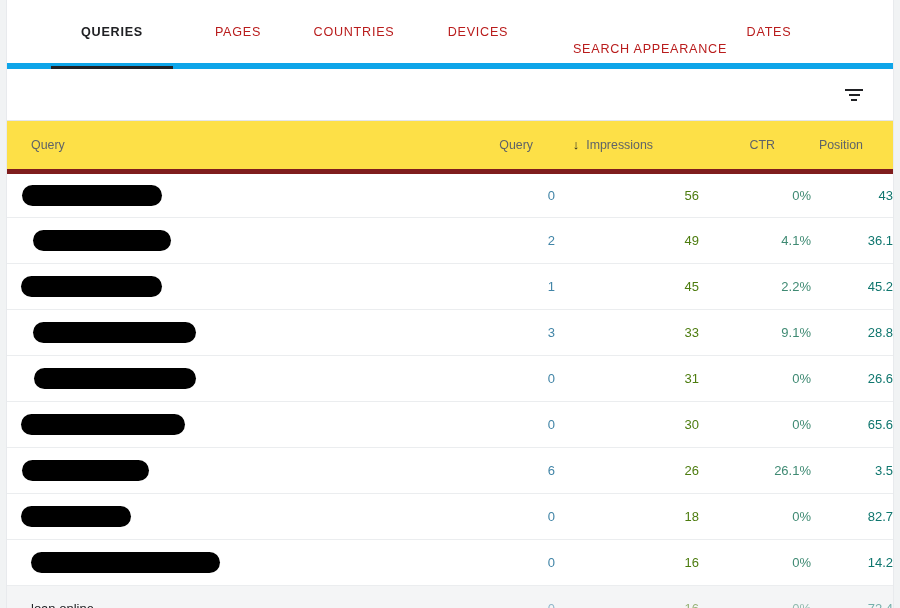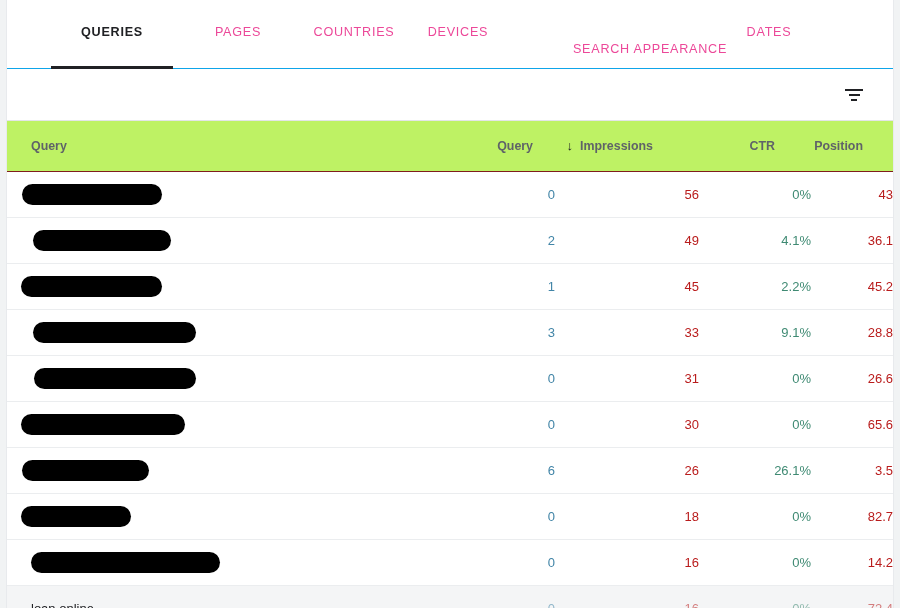--- a/index.html
+++ b/index.html
@@ -31,21 +31,21 @@
     background: #ffffff;
     border-left: 1px solid #e8eaed;
     border-right: 1px solid #e8eaed;
     overflow: hidden;
   }
 
   
   .tabs-bar {
     position: relative;
     height: 69px;
-    border-bottom: 1px solid #0ea5e9;
+    border-bottom: 6px solid #0ea5e9;
     background: #ffffff;
   }
 
   .tabs-strip {
     position: absolute;
     left: 0;
     top: 0;
     height: 69px;
     display: flex;
     align-items: flex-start;
@@ -53,21 +53,21 @@
 
   .tab {
     position: relative;
     height: 69px;
     display: flex;
     align-items: center;
     justify-content: center;
     padding: 0 0;
     font-size: 12.6px;
     letter-spacing: 0.75px;
-    color: #ec4899;
+    color: #b91c1c;
     cursor: pointer;
     user-select: none;
     text-align: center;
     white-space: nowrap;
     background: transparent;
     border: none;
     font-family: "Liberation Sans", sans-serif;
     padding-bottom: 6px;
   }
 
@@ -144,26 +144,26 @@
 
   .tbl col.c-query { width: 440px; }
   .tbl col.c-clicks { width: 108px; }
   .tbl col.c-impr { width: 144px; }
   .tbl col.c-ctr { width: 112px; }
   .tbl col.c-pos { width: 82px; }
 
   .tbl thead th {
     height: 50px;
     font-size: 12.4px;
-    font-weight: bold;
+    font-weight: normal;
     color: #5f6368;
-    border-bottom: 1px solid #7f1d1d;
+    border-bottom: 5px solid #7f1d1d;
     padding: 0;
     vertical-align: middle;
-    background: #bef264;
+    background: #fde047;
     cursor: pointer;
     user-select: none;
   }
 
   .th-query {
     text-align: left;
     padding-left: 24px !important;
   }
   .th-num {
     text-align: right;
@@ -199,23 +199,23 @@
     color: #9aa0a6;
   }
 
   .cell-query { padding-left: 0px; }
   .cell-num {
     text-align: right;
     padding-right: 0px;
   }
 
   .val-clicks { color: #4285a7; }
-  .val-impr   { color: #b91c1c; }
+  .val-impr   { color: #4d7c0f; }
   .val-ctr    { color: #3f8a73; }
-  .val-pos    { color: #b91c1c; }
+  .val-pos    { color: #0f766e; }
 
   tr.dim .val-clicks,
   tr.dim .val-impr,
   tr.dim .val-ctr,
   tr.dim .val-pos { opacity: 0.55; }
 
   
   .redact {
     display: block;
     height: 21px;
@@ -252,21 +252,21 @@
           <button class="tab active" style="position: absolute; left: 44px; width: 122px;">
             <span>QUERIES</span>
             <span class="tab-underline"></span>
           </button>
           <button class="tab" style="position: absolute; left: 185px; width: 92px;">
             <span>PAGES</span>
           </button>
           <button class="tab" style="position: absolute; left: 296px; width: 102px;">
             <span>COUNTRIES</span>
           </button>
-          <button class="tab" style="position: absolute; left: 404px; width: 94px; justify-content: center;">
+          <button class="tab" style="position: absolute; left: 424px; width: 94px; justify-content: center;">
             <span>DEVICES</span>
           </button>
           <button class="tab" style="position: absolute; left: 555px; width: 176px; margin-top: 17px;">
             <span>SEARCH APPEARANCE</span>
           </button>
           <button class="tab" style="position: absolute; left: 720px; width: 84px;">
             <span>DATES</span>
           </button>
         </div>
     </div>

